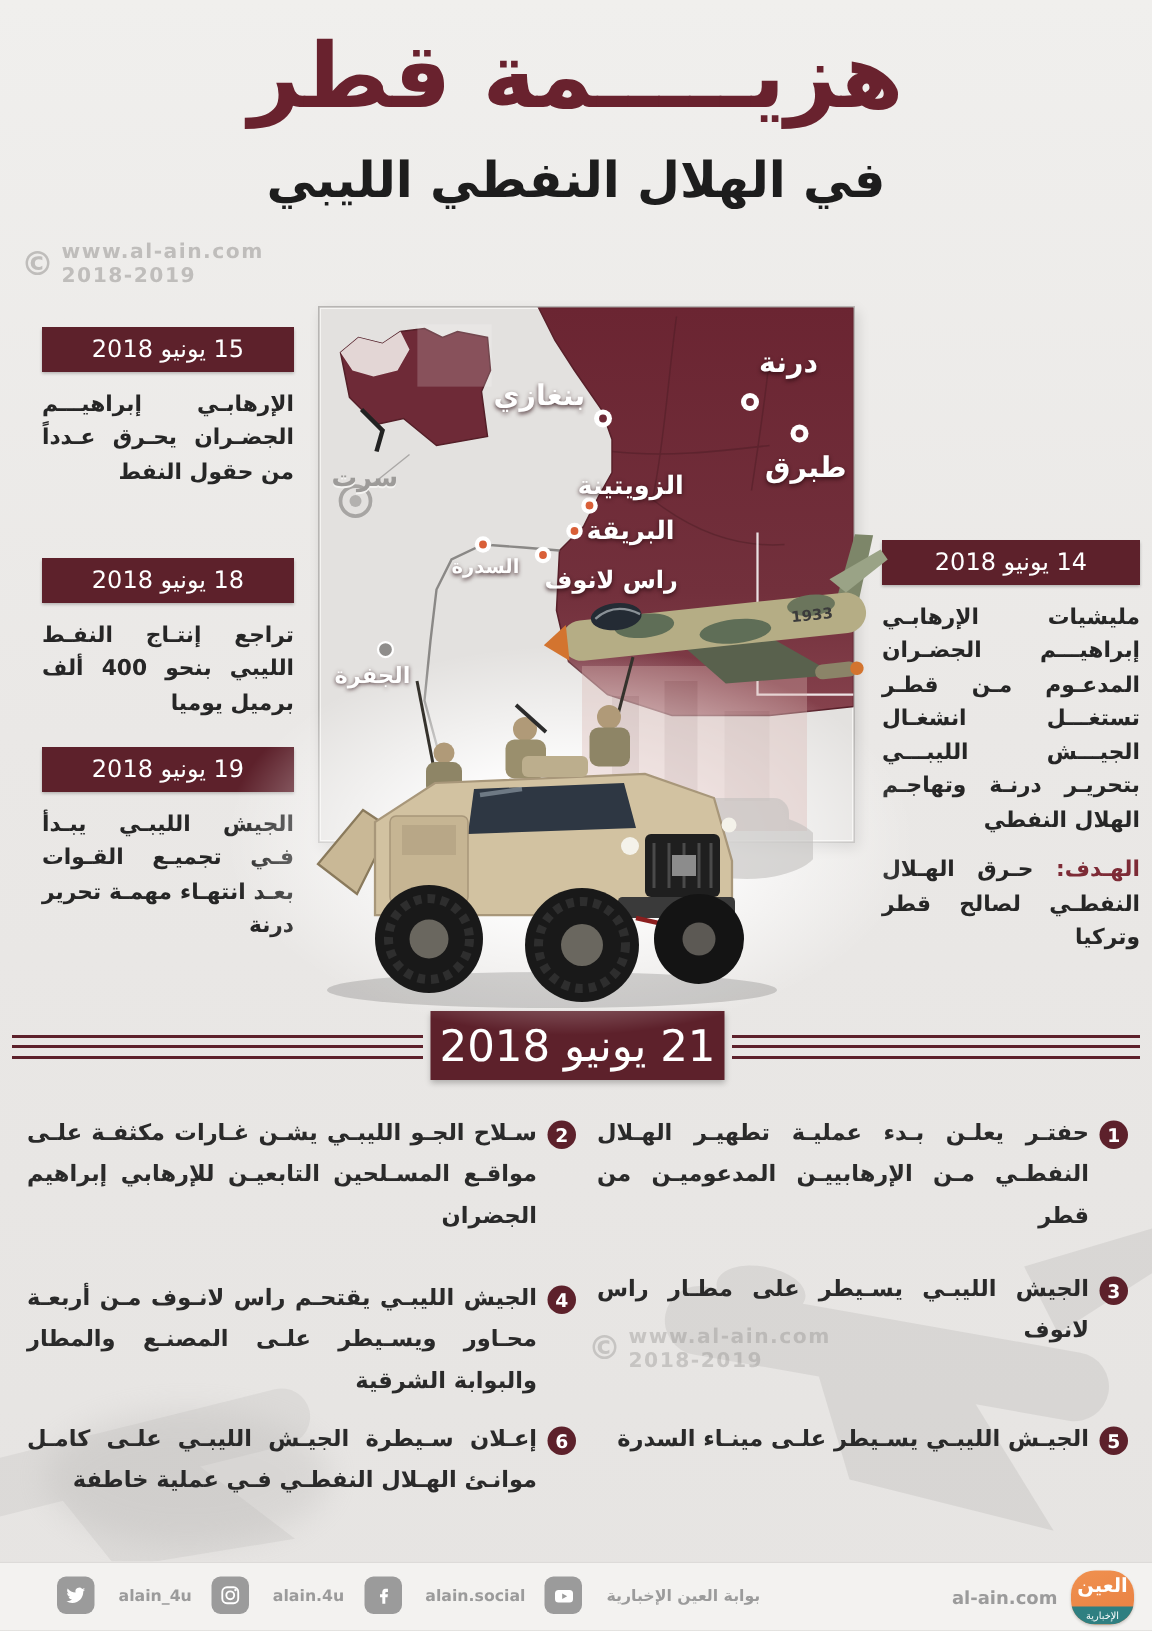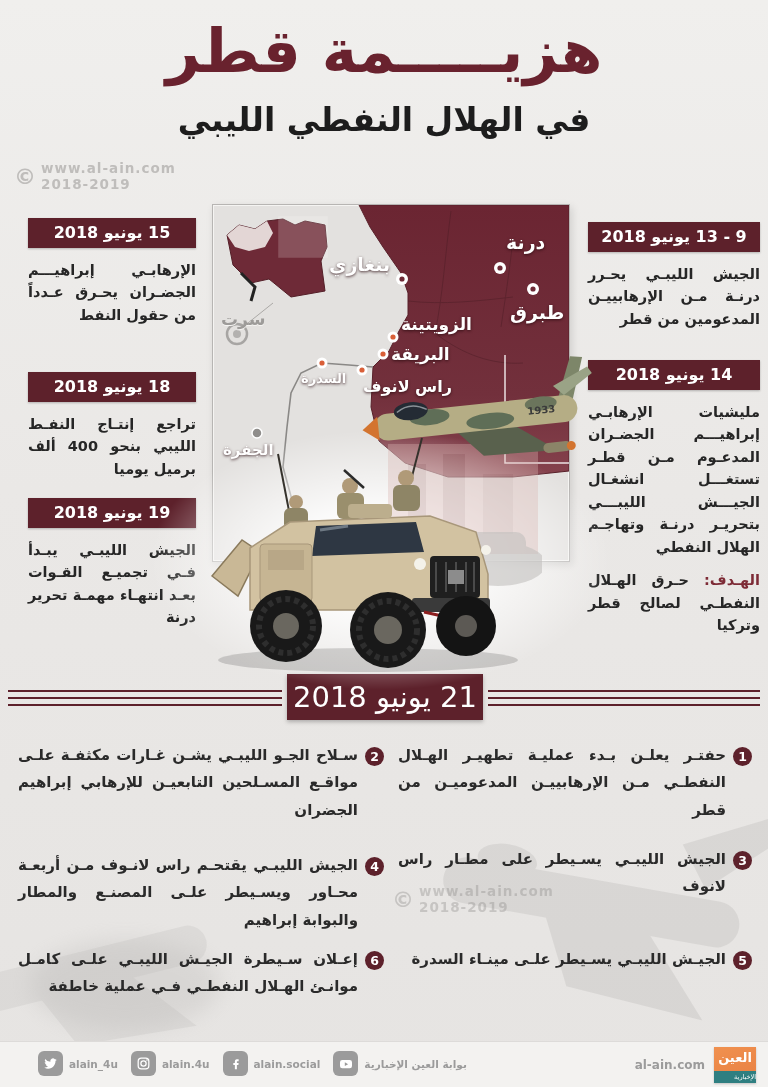--- a/index.html
+++ b/index.html
@@ -11,21 +11,21 @@
           font-size:60px;font-weight:bold;color:#69222e;line-height:1.1;}
   .title2{position:absolute;top:100px;left:0;width:100%;text-align:center;direction:rtl;
           font-size:33px;font-weight:bold;color:#1d1d1d;}
   .wm{position:absolute;color:#bfbdbb;display:flex;gap:5px;align-items:center;font-weight:bold;}
   .wm .c{font-size:22px;line-height:1;}
   .wm .l{font-size:13.5px;line-height:1.15;letter-spacing:1px;}
   .wm-top{left:14px;top:161px;}
   .wm-bottom{left:392px;top:884px;color:#c6c4c2;}
   
   .ev{position:absolute;direction:rtl;}
-  .ev .badge{display:block;background:#5d212b;color:#fff;font-weight:bold;font-size:16px;
+  .ev .badge{display:block;background:#5d212b;color:#fff;font-weight:normal;font-size:16px;
              text-align:center;padding:5px 6px 6px;box-shadow:0 1px 2px rgba(0,0,0,.25);}
   .ev p{margin:11px 0 0;font-size:14.5px;font-weight:bold;color:#262626;line-height:1.55;
         text-align:justify;text-align-last:right;}
   .goal .lead{color:#7d2b36;}
   
   .map{position:absolute;left:212px;top:204px;width:356px;height:356px;background:#e3e1df;
        border:1px solid #b7b5b3;box-shadow:0 0 0 1px #f5f4f2 inset, 2px 3px 8px rgba(0,0,0,.12);}
   .map svg{position:absolute;left:0;top:0;}
   .city{position:absolute;font-weight:bold;color:#fff;direction:rtl;white-space:nowrap;
         text-shadow:0 1px 3px rgba(40,10,15,.8);}
@@ -49,33 +49,33 @@
                font-size:12.5px;font-weight:bold;display:flex;align-items:center;justify-content:center;
                margin-top:5px;}
   .t-item p{margin:0;font-size:15px;font-weight:bold;color:#2a2a2a;line-height:1.82;
             text-align:justify;text-align-last:right;}
   .ghost{position:absolute;opacity:.16;z-index:1;}
   .blob{position:absolute;background:#b9b7b5;border-radius:50%;filter:blur(10px);opacity:.3;z-index:1;}
   
   .footer{position:absolute;left:0;top:1041px;width:768px;height:46px;background:#f3f2f0;
           border-top:1px solid #dddbd9;z-index:7;}
   .social{position:absolute;left:38px;top:9px;display:flex;align-items:center;gap:13px;}
-  .social .item{display:flex;align-items:center;gap:6px;cursor:pointer;}
+  .social .item{display:flex;align-items:center;gap:16px;cursor:pointer;}
   .sicon{width:25px;height:25px;border-radius:6px;background:#9b9b9b;display:flex;
          align-items:center;justify-content:center;}
   .handle{font-size:10.5px;color:#9b9b9b;font-weight:bold;direction:ltr;}
   .handle.ar{direction:rtl;}
   .brand{position:absolute;right:12px;top:5px;display:flex;align-items:center;gap:9px;cursor:pointer;}
   .site{font-size:12px;color:#9b9b9b;font-weight:bold;}
-  .logo{width:42px;height:36px;background:linear-gradient(160deg,#f0914f,#e87f42);border-radius:0;
+  .logo{width:42px;height:36px;background:linear-gradient(160deg,#f0914f,#e87f42);border-radius:16px;
         position:relative;box-shadow:0 1px 2px rgba(0,0,0,.2);overflow:hidden;}
   .logo .nm{position:absolute;top:3px;left:0;width:100%;text-align:center;color:#fff;
             font-size:13px;font-weight:bold;direction:rtl;line-height:1.2;}
   .logo .tg{position:absolute;bottom:0;left:0;width:100%;background:#2f7f81;color:#fff;
-            font-size:6.5px;text-align:right;direction:rtl;padding:2px 0;}
+            font-size:6.5px;text-align:center;direction:rtl;padding:2px 0;}
 </style>
 </head>
 <body>
 
 <div class="canvas">
 
   <div class="title1">هزيـــــمة قطر</div>
   <div class="title2">في الهلال النفطي الليبي</div>
 
   <div class="wm wm-top">
@@ -90,24 +90,20 @@
   </div>
   <div class="ev" style="left:28px;top:358px;width:168px;margin-top:14px;">
     <span class="badge">18 يونيو 2018</span>
     <p>تراجع إنتـاج النفـط الليبي بنحو 400 ألف برميل يوميا</p>
   </div>
   <div class="ev" style="left:28px;top:498px;width:168px;">
     <span class="badge">19 يونيو 2018</span>
     <p>الجيش الليبـي يبـدأ فـي تجميـع القـوات بعـد انتهـاء مهمـة تحرير درنة</p>
   </div>
 
-  <div class="ev" style="left:588px;top:222px;width:172px;">
-    <span class="badge">9 - 13 يونيو 2018</span>
-    <p>الجيش الليبـي يحـرر درنـة مـن الإرهابييـن المدعومين من قطر</p>
-  </div>
   <div class="ev" style="left:588px;top:360px;width:172px;">
     <span class="badge">14 يونيو 2018</span>
     <p>مليشيات الإرهابـي إبراهيـــم الجضـران المدعـوم مـن قطـر تستغـــل انشغـال الجيـــش الليبـــي بتحريـر درنـة وتهاجـم الهلال النفطي</p>
     <p class="goal"><span class="lead">الهـدف:</span><span> حـرق الهـلال النفطـي لصالح قطر وتركيا</span></p>
   </div>
 
   <div class="map">
     <svg width="356" height="356" viewBox="0 0 356 356">
       <defs>
         <linearGradient id="landGrad" x1="0" y1="0" x2="0" y2="1">
@@ -176,21 +172,21 @@
         <g>
             <circle cx="44" cy="228" r="5" fill="#8f8d8b"></circle>
             <circle cx="44" cy="228" r="5" fill="none" stroke="#fff" stroke-width="1.5"></circle>
           </g>
       </g>
     </svg>
 
     <span class="city" style="left:293px;top:26px;font-size:19px;">درنة</span>
     <span class="city" style="left:297px;top:96px;font-size:19px;">طبرق</span>
     <span class="city" style="left:116px;top:48px;font-size:19px;">بنغازي</span>
-    <span class="city" style="left:188px;top:109px;font-size:17px;">الزويتينة</span>
+    <span class="city" style="left:172px;top:109px;font-size:17px;">الزويتينة</span>
     <span class="city" style="left:178px;top:139px;font-size:17px;">البريقة</span>
     <span class="city" style="left:150px;top:172px;font-size:16px;">راس لانوف</span>
     <span class="city" style="left:88px;top:166px;font-size:13px;">السدرة</span>
     <span class="city gray" style="left:8px;top:104px;font-size:17px;">سرت</span>
     <span class="city" style="left:10px;top:236px;font-size:15px;">الجفرة</span>
   </div>
 
   <div class="jet">
     <svg width="238" height="138" viewBox="0 0 238 138">
       <g transform="rotate(-6 119 69)">
@@ -314,21 +310,21 @@
     <span class="num">5</span>
     <p>الجيـش الليبـي يسـيطر علـى مينـاء السدرة</p>
   </div>
 
   <div class="t-item" style="left:18px;top:742px;width:366px;">
     <span class="num">2</span>
     <p>سـلاح الجـو الليبـي يشـن غـارات مكثفـة علـى مواقـع المسـلحين التابعيـن للإرهابي إبراهيم الجضران</p>
   </div>
   <div class="t-item" style="left:18px;top:852px;width:366px;">
     <span class="num">4</span>
-    <p>الجيش الليبـي يقتحـم راس لانـوف مـن أربعـة محـاور ويسـيطر علـى المصنـع والمطار والبوابة إبراهيم</p>
+    <p>الجيش الليبـي يقتحـم راس لانـوف مـن أربعـة محـاور ويسـيطر علـى المصنـع والمطار والبوابة الشرقية</p>
   </div>
   <div class="t-item" style="left:18px;top:946px;width:366px;">
     <span class="num">6</span>
     <p>إعـلان سـيطرة الجيـش الليبـي علـى كامـل موانـئ الهـلال النفطـي فـي عملية خاطفة</p>
   </div>
 
   <div class="wm wm-bottom">
     <span class="c">©</span>
     <span class="l"><span>www.al-ain.com</span><br>
     <span>2018-2019</span></span>

